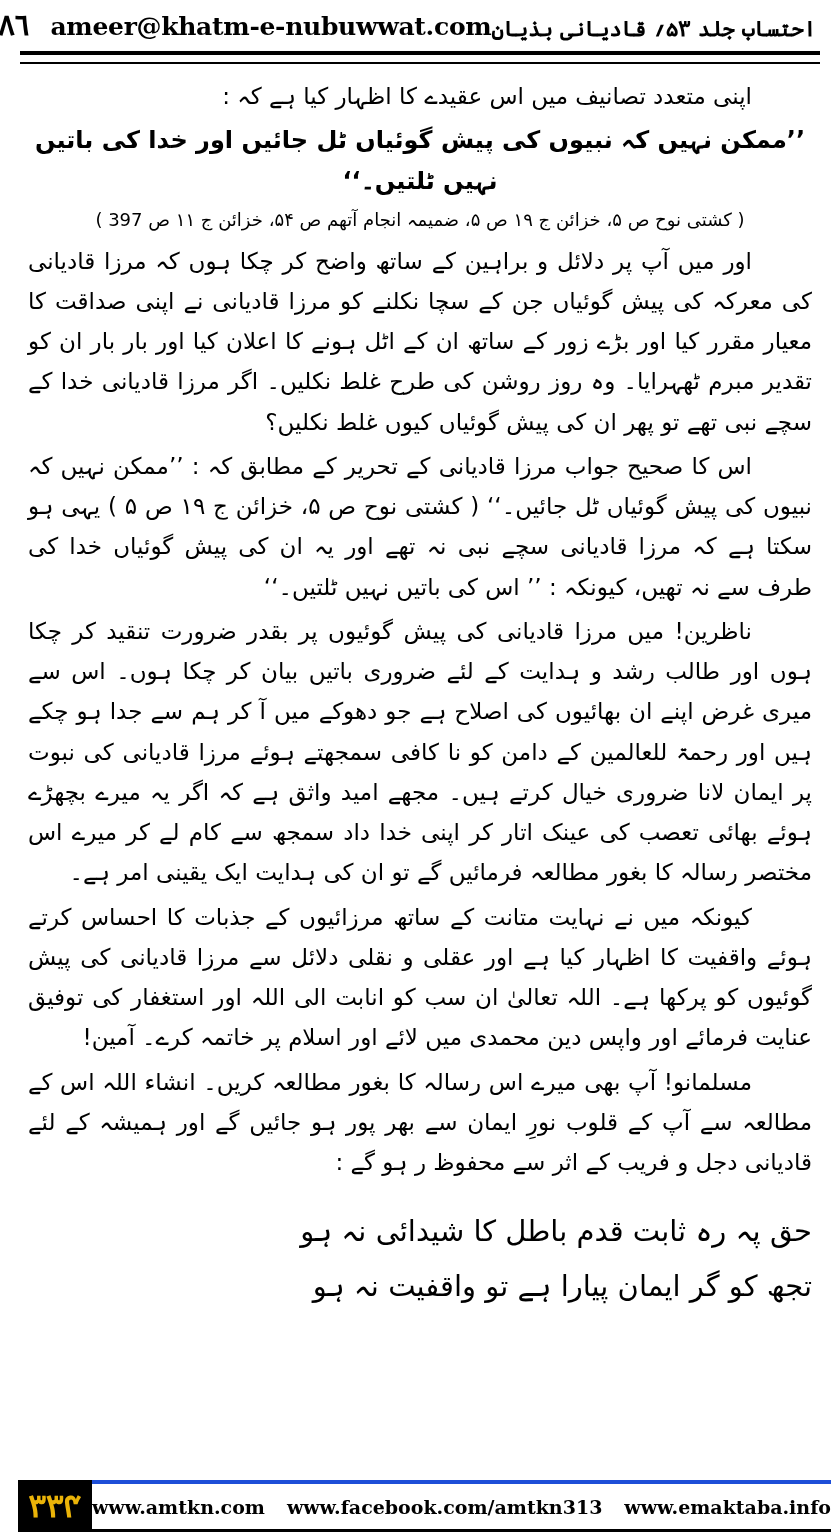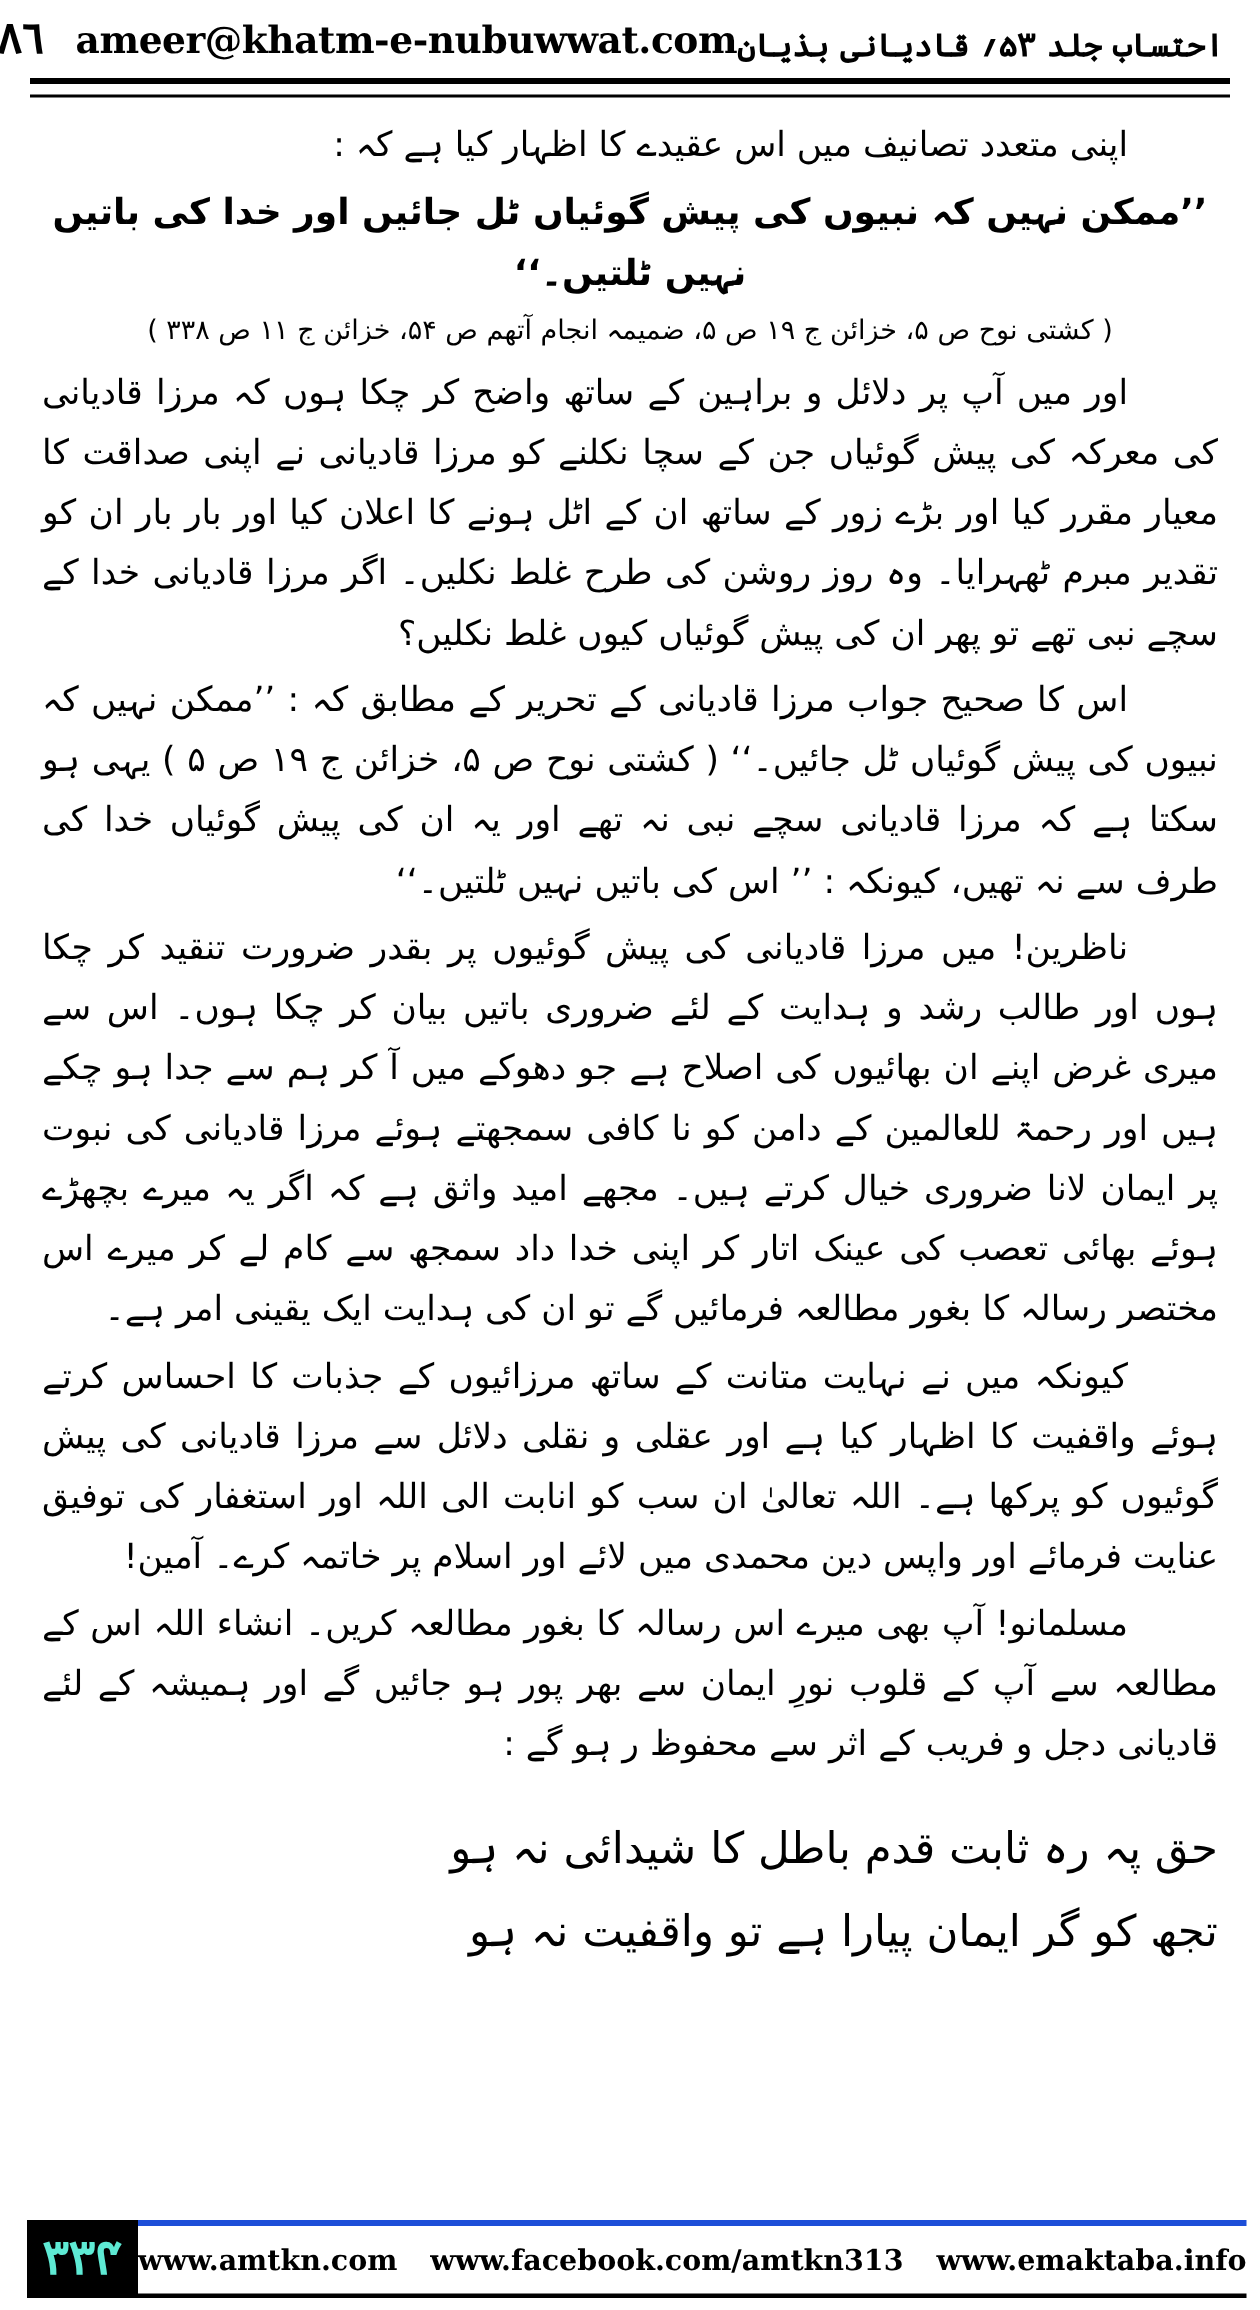--- a/index.html
+++ b/index.html
@@ -125,21 +125,21 @@
     padding: 0 0 8px 0;
   }
   .footer-bar {
     display: flex;
     align-items: stretch;
     height: 52px;
     direction: ltr;
   }
   .footer-pageno {
     background: #000;
-    color: #5eead4;
+    color: #eab308;
     min-width: 74px;
     display: flex;
     align-items: center;
     justify-content: center;
     font-family: "DejaVu Serif", "Liberation Serif", serif;
     font-size: 30px;
     font-weight: 700;
     letter-spacing: 1px;
   }
   .footer-links {
@@ -174,21 +174,21 @@
   <div class="rule"></div>
   <div style="height:3px"></div>
   <div class="rule thin"></div>
 
   <div class="content">
 
     <p class="para indent">اپنی متعدد تصانیف میں اس عقیدے کا اظہار کیا ہے کہ :</p>
 
     <p class="para quote">’’ممکن نہیں کہ نبیوں کی پیش گوئیاں ٹل جائیں اور خدا کی باتیں نہیں ٹلتیں۔‘‘</p>
 
-    <p class="refline">( کشتی نوح ص ۵، خزائن ج ۱۹ ص ۵، ضمیمہ انجام آتھم ص ۵۴، خزائن ج ۱۱ ص ۳۳۸ )</p>
+    <p class="refline">( کشتی نوح ص ۵، خزائن ج ۱۹ ص ۵، ضمیمہ انجام آتھم ص ۵۴، خزائن ج ۱۱ ص 397 )</p>
 
     <p class="para indent">اور میں آپ پر دلائل و براہین کے ساتھ واضح کر چکا ہوں کہ مرزا قادیانی کی معرکہ کی پیش گوئیاں جن کے سچا نکلنے کو مرزا قادیانی نے اپنی صداقت کا معیار مقرر کیا اور بڑے زور کے ساتھ ان کے اٹل ہونے کا اعلان کیا اور بار بار ان کو تقدیر مبرم ٹھہرایا۔ وہ روز روشن کی طرح غلط نکلیں۔ اگر مرزا قادیانی خدا کے سچے نبی تھے تو پھر ان کی پیش گوئیاں کیوں غلط نکلیں؟</p>
 
     <p class="para indent">اس کا صحیح جواب مرزا قادیانی کے تحریر کے مطابق کہ : ’’ممکن نہیں کہ نبیوں کی پیش گوئیاں ٹل جائیں۔‘‘ ( کشتی نوح ص ۵، خزائن ج ۱۹ ص ۵ ) یہی ہو سکتا ہے کہ مرزا قادیانی سچے نبی نہ تھے اور یہ ان کی پیش گوئیاں خدا کی طرف سے نہ تھیں، کیونکہ : ’’ اس کی باتیں نہیں ٹلتیں۔‘‘</p>
 
     <p class="para indent">ناظرین! میں مرزا قادیانی کی پیش گوئیوں پر بقدر ضرورت تنقید کر چکا ہوں اور طالب رشد و ہدایت کے لئے ضروری باتیں بیان کر چکا ہوں۔ اس سے میری غرض اپنے ان بھائیوں کی اصلاح ہے جو دھوکے میں آ کر ہم سے جدا ہو چکے ہیں اور رحمۃ للعالمین کے دامن کو نا کافی سمجھتے ہوئے مرزا قادیانی کی نبوت پر ایمان لانا ضروری خیال کرتے ہیں۔ مجھے امید واثق ہے کہ اگر یہ میرے بچھڑے ہوئے بھائی تعصب کی عینک اتار کر اپنی خدا داد سمجھ سے کام لے کر میرے اس مختصر رسالہ کا بغور مطالعہ فرمائیں گے تو ان کی ہدایت ایک یقینی امر ہے۔</p>
 
     <p class="para indent">کیونکہ میں نے نہایت متانت کے ساتھ مرزائیوں کے جذبات کا احساس کرتے ہوئے واقفیت کا اظہار کیا ہے اور عقلی و نقلی دلائل سے مرزا قادیانی کی پیش گوئیوں کو پرکھا ہے۔ اللہ تعالیٰ ان سب کو انابت الی اللہ اور استغفار کی توفیق عنایت فرمائے اور واپس دین محمدی میں لائے اور اسلام پر خاتمہ کرے۔ آمین!</p>
 
     <p class="para indent">مسلمانو! آپ بھی میرے اس رسالہ کا بغور مطالعہ کریں۔ انشاء اللہ اس کے مطالعہ سے آپ کے قلوب نورِ ایمان سے بھر پور ہو جائیں گے اور ہمیشہ کے لئے قادیانی دجل و فریب کے اثر سے محفوظ ر ہو گے :</p>

